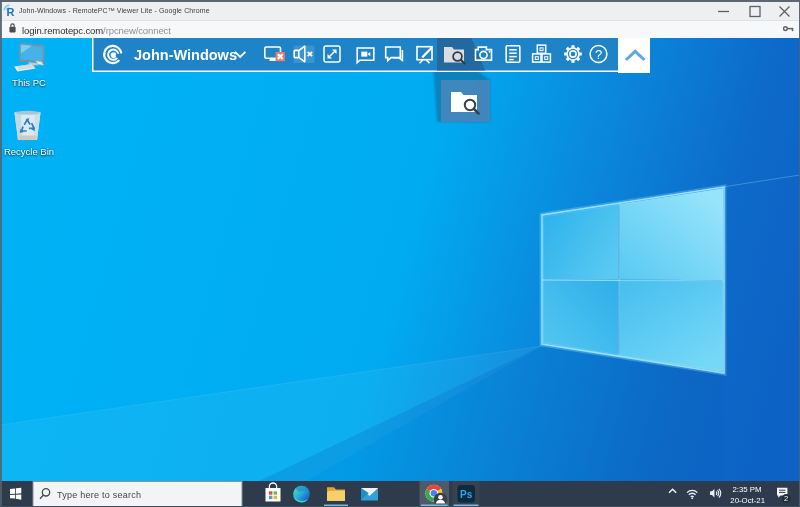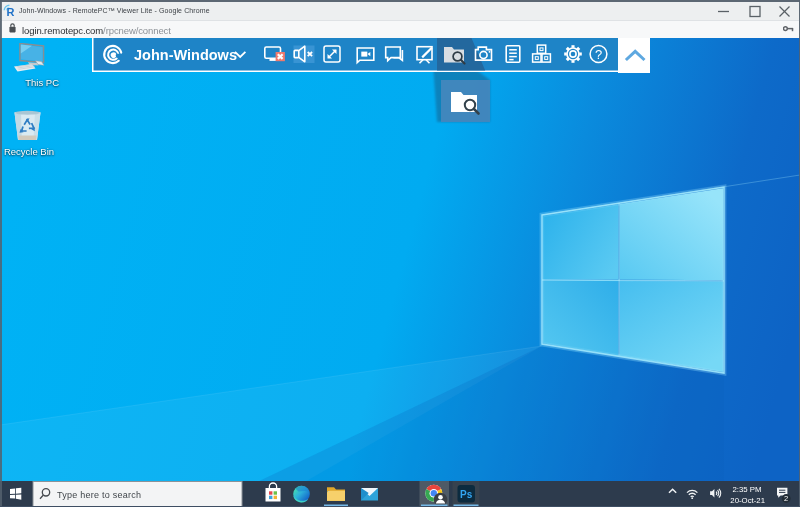--- a/index.html
+++ b/index.html
@@ -101,21 +101,21 @@
       <polygon points="8.8,1.6 20,2.8 8.8,10.5" fill="#83d2f2" opacity="0.85"></polygon>
       <polygon points="16,19.3 25,20 26.5,22.5 17.5,21.8" fill="#c3cacf"></polygon>
       <polygon points="2,23.5 20,21 23.5,25.5 5.5,28.5" fill="#e9edf0"></polygon>
       <g stroke="#b9c1c7" stroke-width="0.6">
         <line x1="4.5" y1="23.7" x2="21.5" y2="21.4"></line>
         <line x1="5.5" y1="25" x2="22.3" y2="22.6"></line>
         <line x1="6.5" y1="26.3" x2="23" y2="23.8"></line>
       </g>
       <polygon points="23.5,17.8 29.5,18.6 32,22.3 26,21.5" fill="#e2e8eb" stroke="#9aa1a7" stroke-width="0.5"></polygon>
     </svg>
-    <div class="abs dlabel" style="top:39px;left:-1px;width:60px;text-align:right;">This PC</div>
+    <div class="abs dlabel" style="top:39px;left:-1px;width:60px;">This PC</div>
     <svg class="abs" style="top:72px;left:13px" width="29" height="31" viewBox="0 0 29 31">
       <polygon points="1.5,2.5 27.5,2.5 24,30 5,30" fill="#d9eaf2"></polygon>
       <polygon points="1.5,2.5 8,2.5 8.8,30 5,30" fill="#c2d9e5"></polygon>
       <polygon points="22,2.5 27.5,2.5 24,30 20.5,30" fill="#c9dfe9"></polygon>
       <ellipse cx="14.5" cy="2.8" rx="13" ry="2" fill="#a9c6d4"></ellipse>
       <path d="M2.6 2.8 a11.9 1.7 0 0 0 23.8 0 l0.9 0 a12.9 2 0 0 1 -25.6 0 Z" fill="#eaf3f8"></path>
       <polygon points="5.5,25.5 23.5,25.5 23,29.9 5.9,29.9" fill="#d2cabc"></polygon>
       <g fill="none" stroke="#2e7dc3" stroke-width="1.7">
         <path d="M11.2 14.8 l3 -5 l2.9 4.7"></path>
         <path d="M18.6 13.2 l2.3 4.9 -5 0.3"></path>

